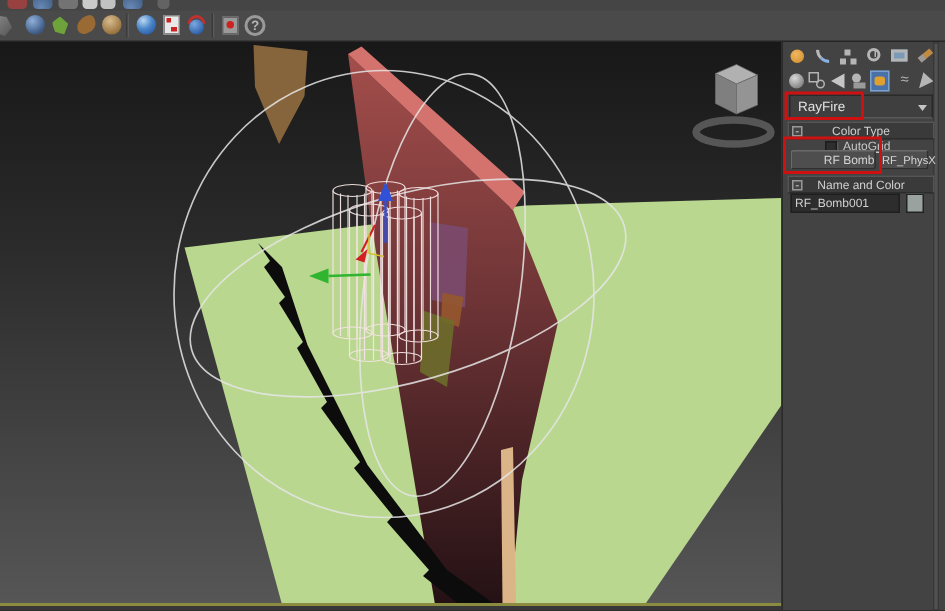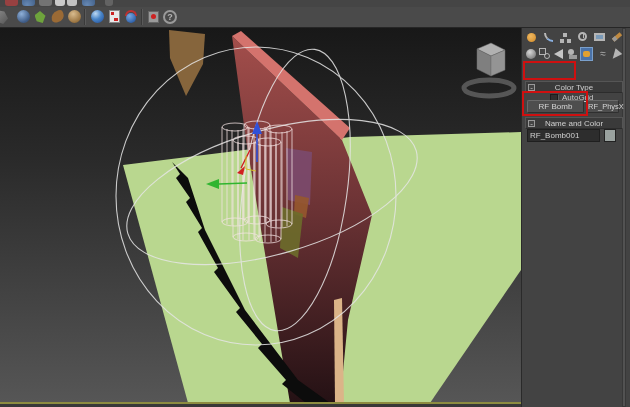--- a/index.html
+++ b/index.html
@@ -61,21 +61,21 @@
   .c-help{width:13px;height:14px;background:#4a72a8;border:1px solid #7aa0cc;position:relative;}
   .c-help i{position:absolute;left:2px;top:3px;width:7px;height:6px;background:#e0a030;border-radius:2px;}
   .c-warp{font-size:10px;line-height:14px;text-align:center;letter-spacing:-1px;}
   .c-sys{width:0;height:0;border-left:8px solid #b5b5b5;border-top:4px solid transparent;border-bottom:7px solid transparent;transform:rotate(15deg);margin:2px auto;}
   .dropdown{position:absolute;left:4px;top:35px;width:96px;height:16px;background:#3f3f3f;border:1px solid #2a2a2a;border-bottom-color:#5a5a5a;color:#e2e2e2;font-size:9px;line-height:14px;padding-left:5px;}
   .dd-arrow{position:absolute;right:3px;top:6px;width:0;height:0;border-left:3px solid transparent;border-right:3px solid transparent;border-top:4px solid #c5c5c5;}
   .rollout{position:absolute;left:3px;width:98px;height:12px;background:#3a3a3a;border:1px solid #555;border-bottom-color:#2c2c2c;color:#cfcfcf;font-size:8px;text-align:center;line-height:11px;}
   .r-min{position:absolute;left:2px;top:2px;width:7px;height:7px;border:1px solid #999;color:#ccc;font-size:8px;line-height:5px;text-align:center;background:#444;}
   .agrow{position:absolute;left:40px;top:65px;width:70px;height:10px;color:#c8c8c8;font-size:8px;line-height:10px;text-decoration:underline;}
   .agbox{position:absolute;left:-12px;top:1px;width:8px;height:8px;background:#2e2e2e;border:1px solid #1c1c1c;box-shadow:1px 1px 0 #5a5a5a;}
-  .btn{position:absolute;height:13px;background:#4e4e4e;border:1px solid #6a6a6a;border-right-color:#2f2f2f;border-bottom-color:#2f2f2f;border-radius:2px;color:#d5d5d5;font-size:8px;text-align:center;line-height:11px;}
+  .btn{position:absolute;height:13px;background:#4e4e4e;border:1px solid #6a6a6a;border-right-color:#2f2f2f;border-bottom-color:#2f2f2f;border-radius:2px;color:#d5d5d5;font-size:8px;text-align:right;line-height:11px;}
   .nfield{position:absolute;left:5px;top:101px;width:73px;height:13px;background:#2d2d2d;border:1px solid #1f1f1f;color:#d0d0d0;font-size:8px;padding:0 2px;}
   .swatch{position:absolute;left:82px;top:101px;width:12px;height:13px;background:#9aa29f;border:1px solid #222;}
   .redrect{position:absolute;border:2px solid #cf1010;pointer-events:none;}
 </style>
 </head>
 <body>
 
 <div class="screen">
 
   <div class="toolbar">
@@ -292,20 +292,24 @@
           <div class="c-help">
             <i></i>
           </div>
         </div>
       <div class="cat c-warp" style="left:72px;">≈</div>
       <div class="cat" style="left:87px;">
           <div class="c-sys"></div>
         </div>
     </div>
 
+    <div class="dropdown">
+      <span>RayFire</span>
+      <div class="dd-arrow"></div>
+    </div>
 
     <div class="rollout" style="top:53px;">
       <div class="r-min">-</div>
       <span>Color Type</span>
     </div>
 
     <div class="agrow">
       <div class="agbox"></div>
       <span>AutoGrid</span>
     </div>

